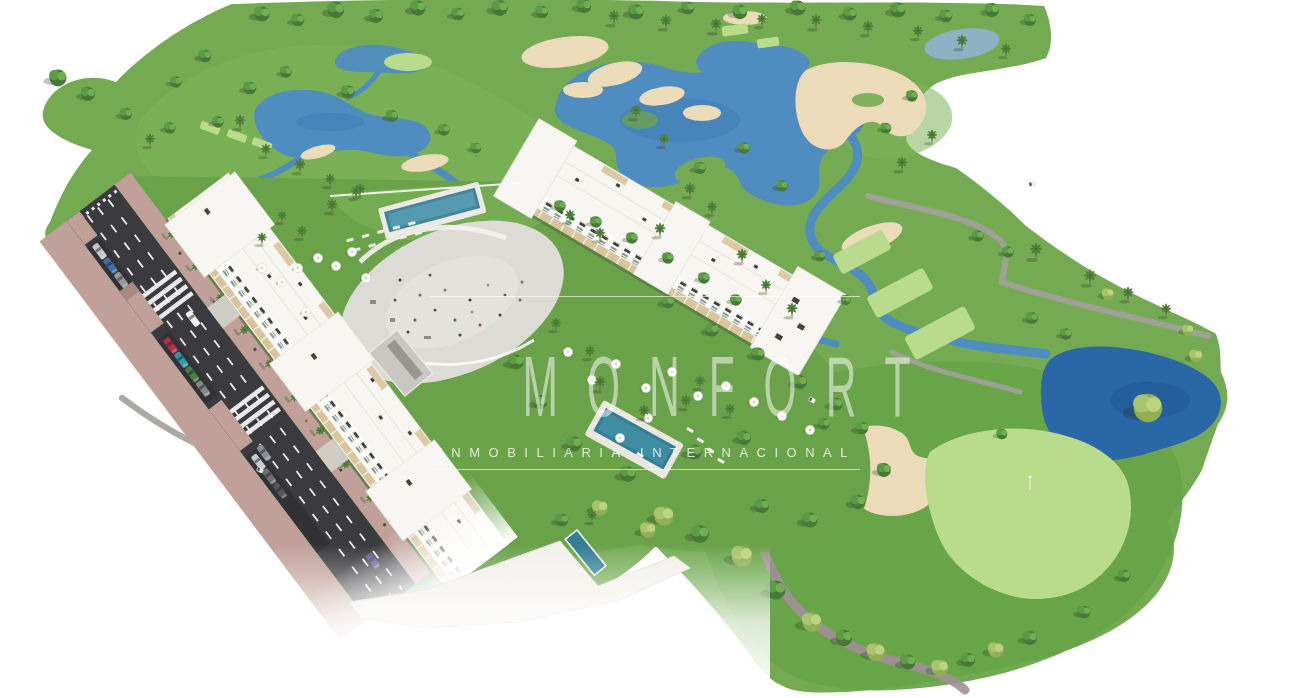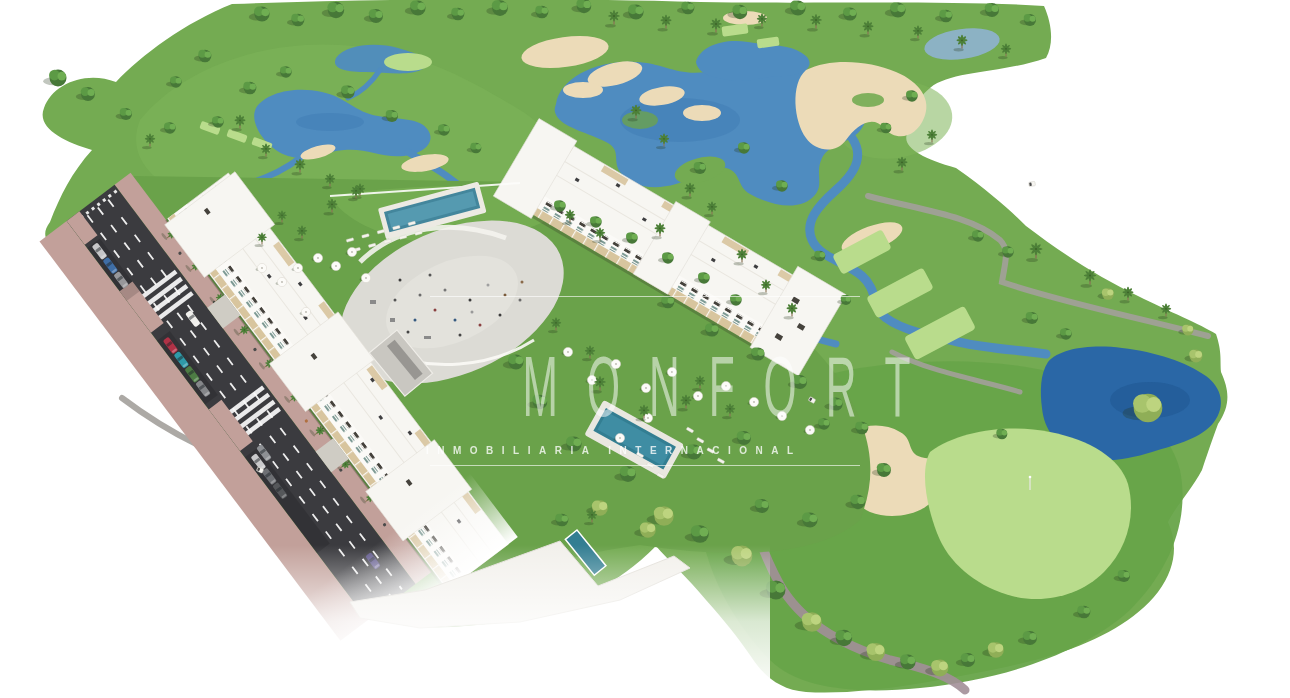--- a/index.html
+++ b/index.html
@@ -22,26 +22,26 @@
   .pmauve{stroke:var(--path-mauve);fill:none;stroke-linecap:round;}
   .sh{fill:rgba(35,55,25,.28);}
   .c1{fill:var(--tree-dark);} .c2{fill:var(--tree-mid);} .c3{fill:var(--tree-highlight);}
   .o1{fill:var(--olive-dark);} .o2{fill:var(--olive-mid);} .o3{fill:var(--olive-light);}
   .fr ellipse{fill:var(--palm-green);}
   .dash{stroke:#ededed;stroke-width:1.8;stroke-dasharray:9 13;fill:none;}
   .zeb{fill:rgba(250,250,250,.92);}
   .tan{fill:#d8c59e;}
   .winrow{fill:url(#winp);} .winrow2{fill:url(#winp2);}
   
-  .wm{position:absolute;left:430px;top:296px;width:430px;text-align:left;
+  .wm{position:absolute;left:430px;top:296px;width:430px;text-align:right;
       color:rgba(255,255,255,.52);pointer-events:none;z-index:5;}
   .wm-line{height:0;border-top:1.5px solid rgba(255,255,255,.62);}
   .wm-brand{font-size:85px;font-weight:400;letter-spacing:58px;line-height:.95;margin-top:50px;
       white-space:nowrap;transform:scaleX(.5);transform-origin:50% 50%;position:relative;left:-15px;}
-  .wm-tag{font-size:10px;font-weight:700;letter-spacing:8.5px;margin-top:17px;white-space:nowrap;
+  .wm-tag{font-size:13px;font-weight:400;letter-spacing:8.5px;margin-top:17px;white-space:nowrap;
       color:rgba(255,255,255,.78);position:relative;left:-4px;}
   .wm-line-b{margin-top:9px;}
 </style>
 </head>
 <body>
 
 <div id="stage">
 <svg width="1290" height="698" viewBox="0 0 1290 698">
   <defs>
     <g id="treeD">

